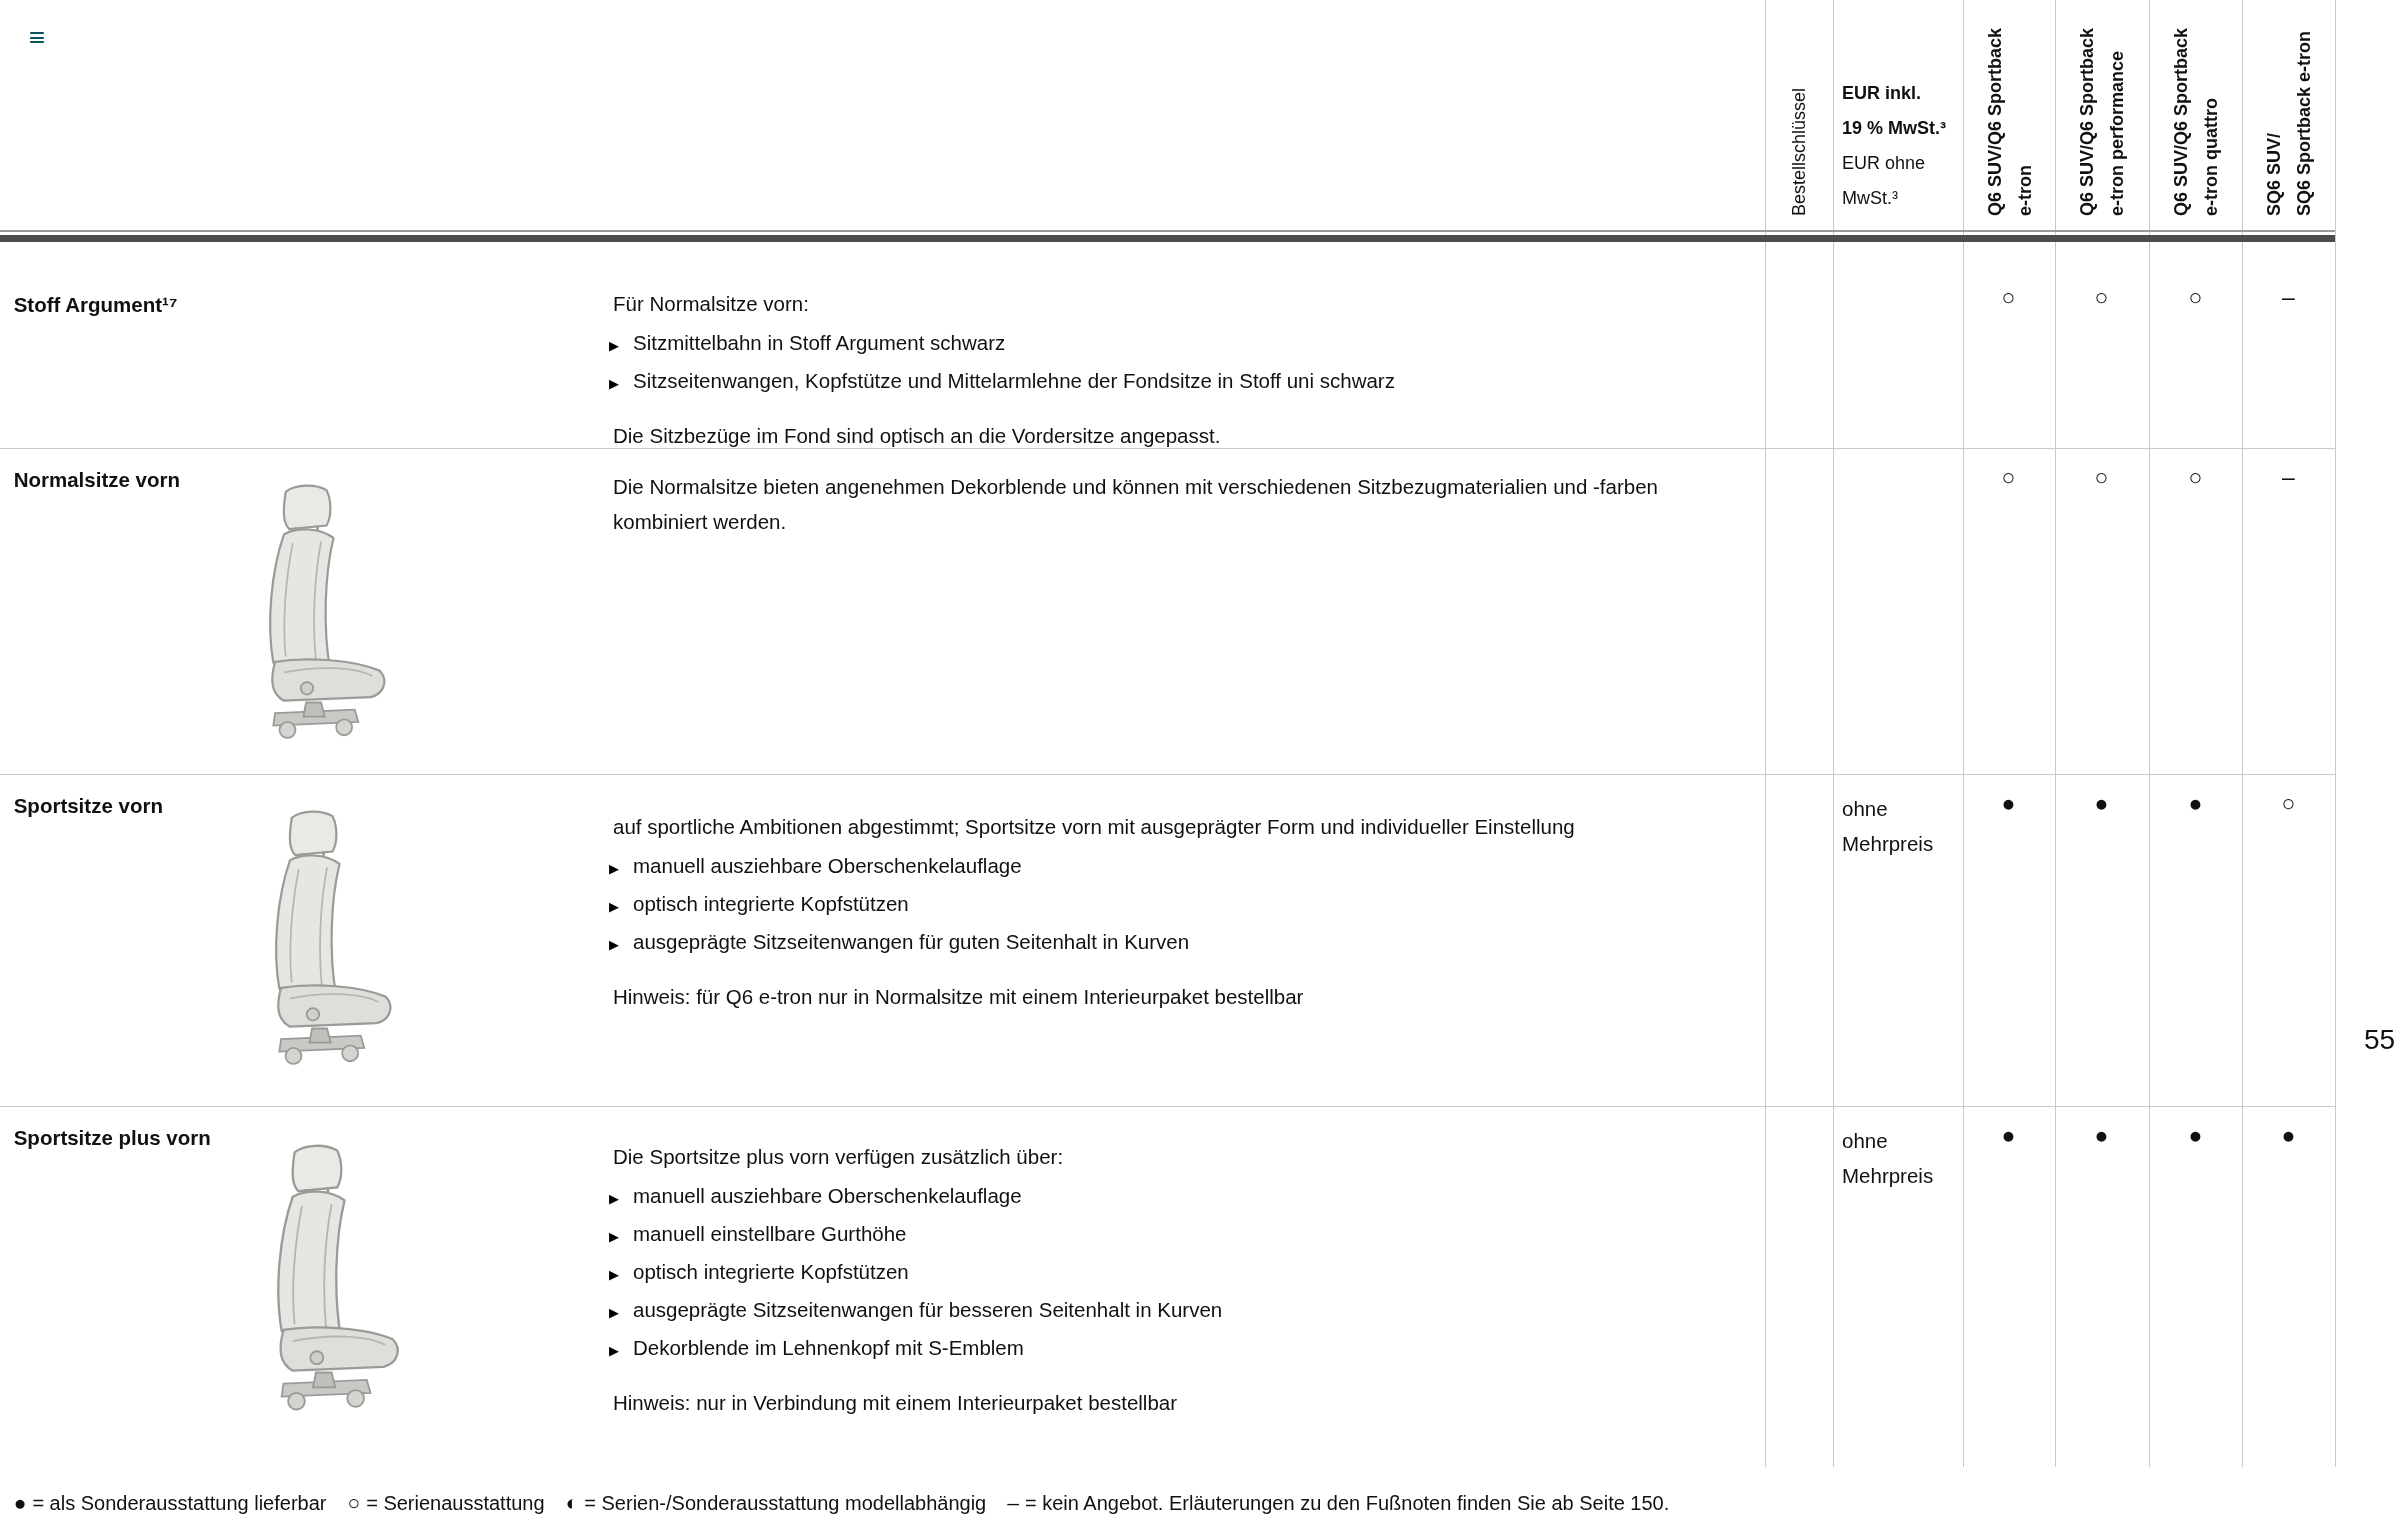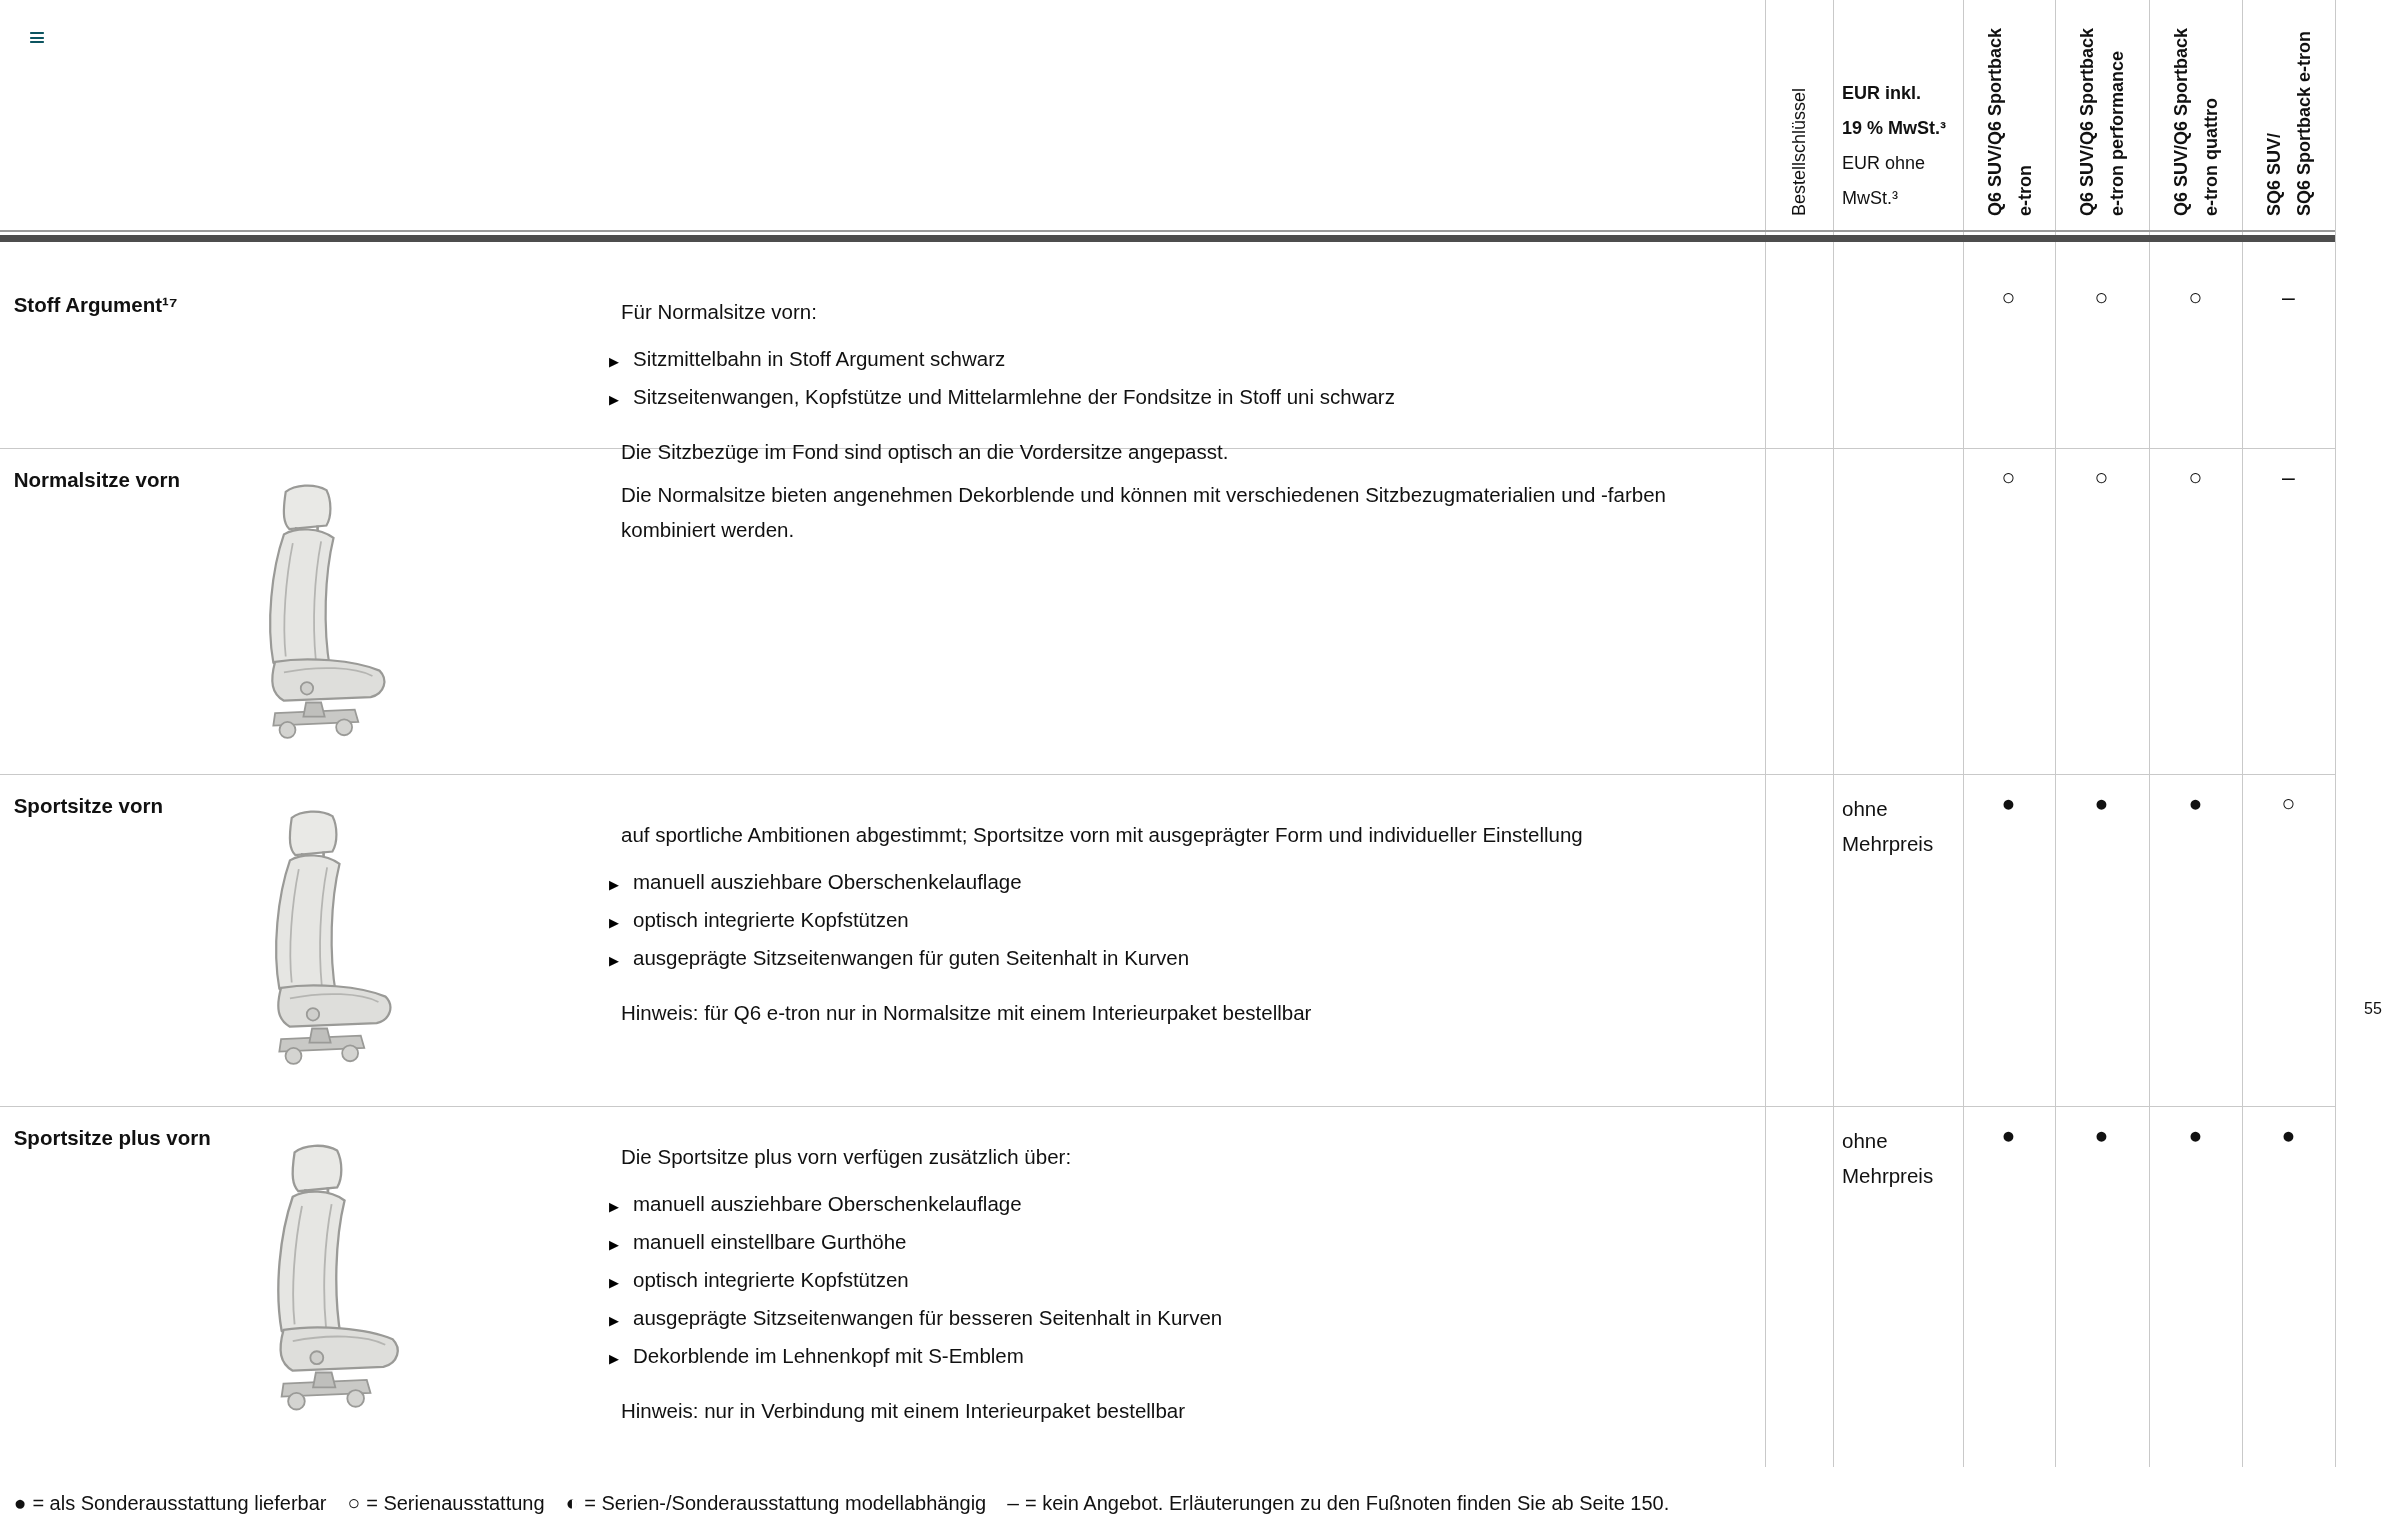--- a/index.html
+++ b/index.html
@@ -21,36 +21,36 @@
   .vtext{writing-mode:vertical-rl;transform:rotate(180deg);font-size:18px;line-height:30px;white-space:nowrap;}
   .vtext.bold{font-weight:bold;}
   .vtext .vl{display:block;}
   .price-head{position:absolute;left:1842px;top:76px;width:114px;font-size:18px;line-height:35px;}
   .price-head .b{font-weight:bold;}
 
   
   .row{position:absolute;left:0;width:2401px;}
   .rowname{position:absolute;left:13.7px;width:289px;font-size:20.5px;font-weight:bold;line-height:30px;}
   .desc{position:absolute;left:609px;width:1118px;font-size:20.5px;line-height:35px;}
-  .desc p{margin:12px;}
+  .desc p{margin:4px;}
   .desc .mt{margin-top:16.7px;}
   .bullets{margin:0;padding:0;list-style:none;}
   .bullets li{display:flex;align-items:baseline;}
   .bullets .marker{width:24px;flex:0 0 24px;font-size:13px;color:#000;}
   .price{position:absolute;left:1842px;width:114px;font-size:20.5px;line-height:35px;}
   .avail{position:absolute;width:61px;height:35px;line-height:35px;text-align:center;font-size:23px;}
   .seat{position:absolute;}
 
   
   .c1{left:1978px;} .c2{left:2071px;} .c3{left:2165px;} .c4{left:2258px;}
 
   
   .legend{position:absolute;left:13.7px;top:1488px;display:flex;gap:21px;font-size:20px;line-height:30px;white-space:nowrap;}
   .legend .sym{font-size:21px;margin-right:6px;}
-  .pagenum{position:absolute;left:2364px;top:1000px;font-size:16px;}
+  .pagenum{position:absolute;left:2364px;top:1024px;font-size:28px;}
 </style>
 </head>
 <body>
 
 <svg width="0" height="0" style="position:absolute" aria-hidden="true">
   <symbol id="seat" viewBox="0 0 200 300">
     <path d="M60 262 L150 258 L154 272 L58 276 Z" fill="#c9c9c6" stroke="#9a9a97" stroke-width="2"></path>
     <path d="M95 250 L112 250 L116 266 L92 266 Z" fill="#bfbfbc" stroke="#9a9a97" stroke-width="2"></path>
     <circle cx="74" cy="281" r="9" fill="#d4d4d1" stroke="#9a9a97" stroke-width="2"></circle>
     <circle cx="138" cy="278" r="9" fill="#d4d4d1" stroke="#9a9a97" stroke-width="2"></circle>

